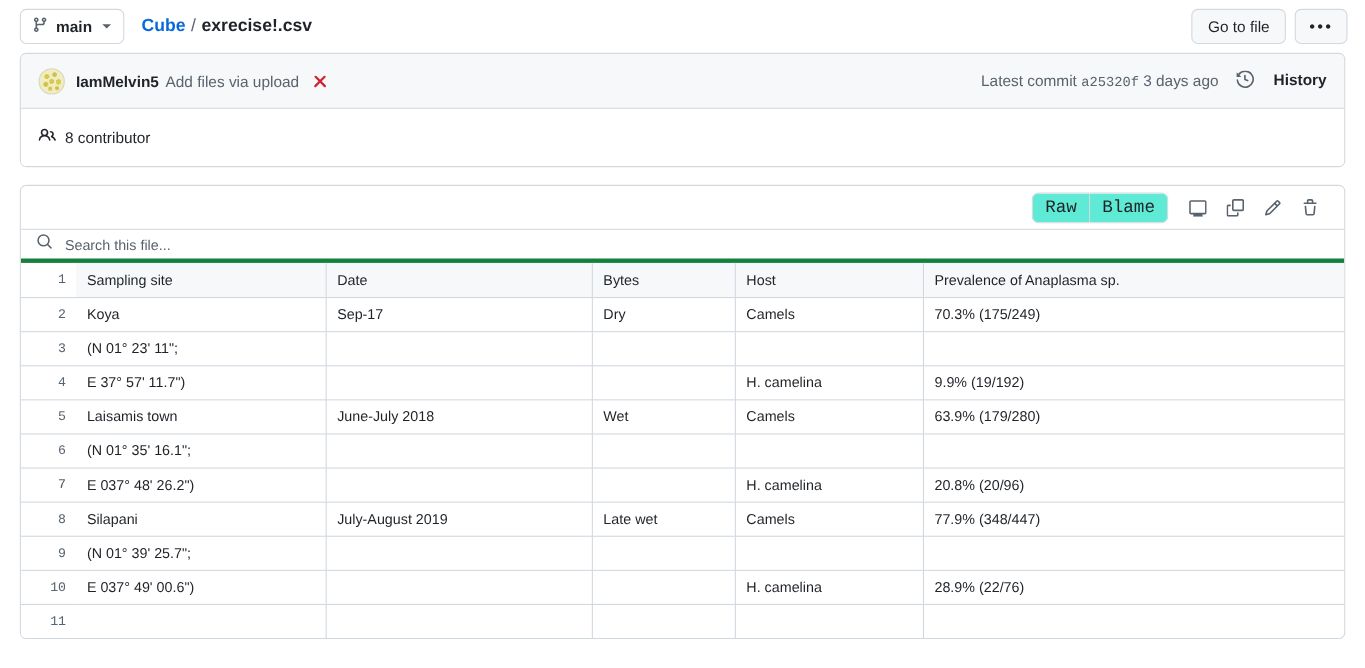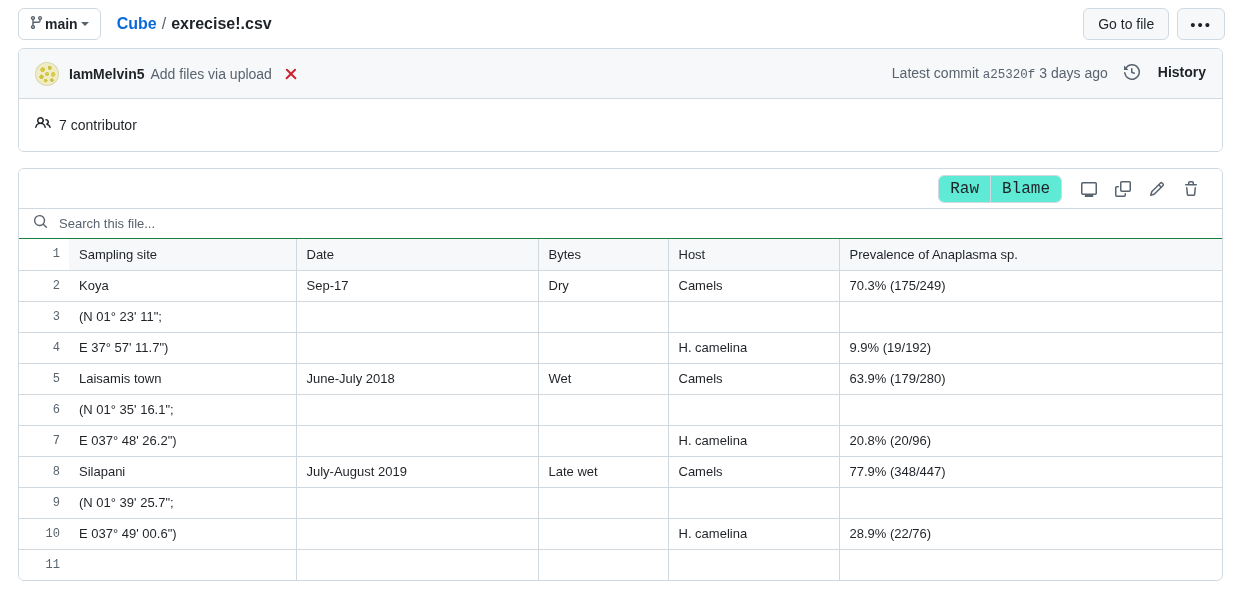--- a/index.html
+++ b/index.html
@@ -17,21 +17,21 @@
   
   .topbar {
     height: 48px;
     display: flex;
     align-items: center;
     padding: 0 16px 0 18px;
   }
   .branch-btn {
     display: inline-flex;
     align-items: center;
-    gap: 1px;
+    gap: 7px;
     height: 32px;
     padding: 0 11px 0 10px;
     border: 1px solid #d1d9e0;
     border-radius: 6px;
     background: #ffffff;
     font-size: 14px;
     font-weight: 600;
     color: #1f2328;
     cursor: pointer;
   }
@@ -243,21 +243,21 @@
     border-radius: 6px;
     cursor: pointer;
     color: #59636e;
   }
 
   .search-row {
     height: 30px;
     display: flex;
     align-items: center;
     padding: 0 14px;
-    border-bottom: 1px solid #15803d;
+    border-bottom: 4px solid #15803d;
     background: #ffffff;
   }
   .search-input {
     border: none;
     outline: none;
     background: transparent;
     font-family: "Liberation Sans", sans-serif;
     font-size: 13px;
     color: #1f2328;
     margin-left: 9px;
@@ -358,21 +358,21 @@
         </span>
       </div>
     </div>
 
     <div class="contrib-row">
       <span>
         <svg width="16" height="16" viewBox="0 0 16 16" fill="#1f2328" aria-hidden="true">
           <path d="M2 5.5a3.5 3.5 0 1 1 5.898 2.549 5.508 5.508 0 0 1 3.034 4.084.75.75 0 1 1-1.482.235 4 4 0 0 0-7.9 0 .75.75 0 0 1-1.482-.236A5.507 5.507 0 0 1 3.102 8.05 3.493 3.493 0 0 1 2 5.5ZM11 4a3.001 3.001 0 0 1 2.22 5.018 5.01 5.01 0 0 1 2.56 3.012.749.749 0 0 1-.885.954.752.752 0 0 1-.549-.514 3.507 3.507 0 0 0-2.522-2.372.75.75 0 0 1-.578-.73v-.352a.75.75 0 0 1 .416-.672A1.5 1.5 0 0 0 11 5.5.75.75 0 0 1 11 4Zm-5.5-.5a2 2 0 1 0-.001 3.999A2 2 0 0 0 5.5 3.5Z"></path>
         </svg>
       </span>
-      <span class="contrib-text">7 contributor</span>
+      <span class="contrib-text">8 contributor</span>
     </div>
   </div>
 
   <div class="filebox">
 
     <div class="file-toolbar">
 
       <div class="file-tools">
         <span class="seg-group">
           <button class="seg-btn">Raw</button>

